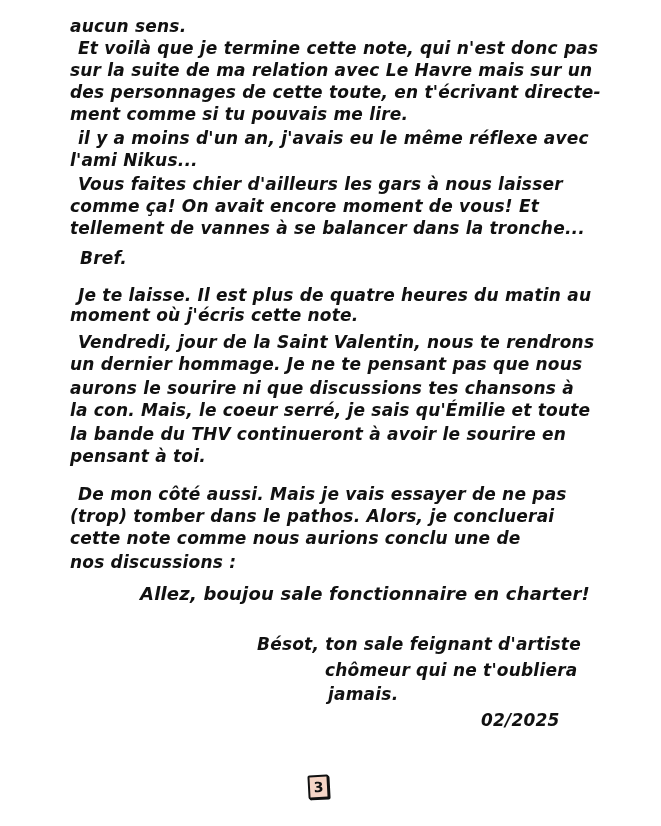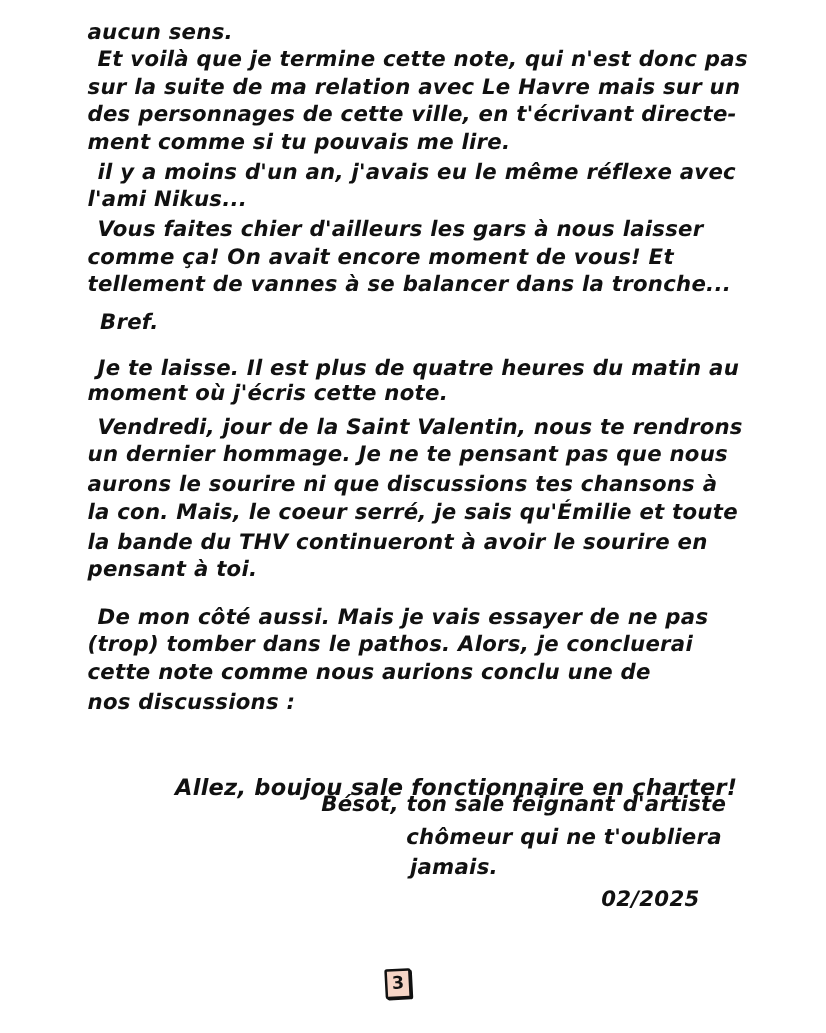--- a/index.html
+++ b/index.html
@@ -5,40 +5,40 @@
   html, body { margin: 0; padding: 0; }
   body {
     width: 661px; height: 826px; background: #ffffff; position: relative; overflow: hidden;
     font-family: "DejaVu Sans", sans-serif; color: #111111;
   }
   .line {
     position: absolute; left: 70px; white-space: nowrap;
     font-size: 17px; letter-spacing: 0.2px; line-height: 20px;
     font-style: italic; font-weight: 700;
   }
-  .closing { font-size: 18px; margin-top: 37px; }
+  .closing { font-size: 18px; }
   .date { font-size: 17px; }
   .page-box {
     position: absolute; left: 308px; top: 775px; width: 17px; height: 20px;
     background: #f6d5c6; border: 2.5px solid #111; border-radius: 2px;
     transform: rotate(-3deg); box-shadow: 1px 1px 0 #111;
     display: flex; align-items: center; justify-content: center;
     font-size: 14px; font-weight: 700; font-family: "DejaVu Sans", sans-serif;
   }
 </style>
 </head>
 <body>
 
 <div>
 
   <div class="line" style="top:16px">aucun sens.</div>
 
   <div class="line" style="top:38px; left:78px">Et voilà que je termine cette note, qui n'est donc pas</div>
   <div class="line" style="top:60px">sur la suite de ma relation avec Le Havre mais sur un</div>
-  <div class="line" style="top:82px">des personnages de cette ville, en t'écrivant directe-</div>
+  <div class="line" style="top:82px">des personnages de cette toute, en t'écrivant directe-</div>
   <div class="line" style="top:104px">ment comme si tu pouvais me lire.</div>
 
   <div class="line" style="top:128px; left:78px">il y a moins d'un an, j'avais eu le même réflexe avec</div>
   <div class="line" style="top:150px">l'ami Nikus...</div>
 
   <div class="line" style="top:174px; left:78px">Vous faites chier d'ailleurs les gars à nous laisser</div>
   <div class="line" style="top:196px">comme ça! On avait encore moment de vous! Et</div>
   <div class="line" style="top:218px">tellement de vannes à se balancer dans la tronche...</div>
 
   <div class="line" style="top:248px; left:80px">Bref.</div>

